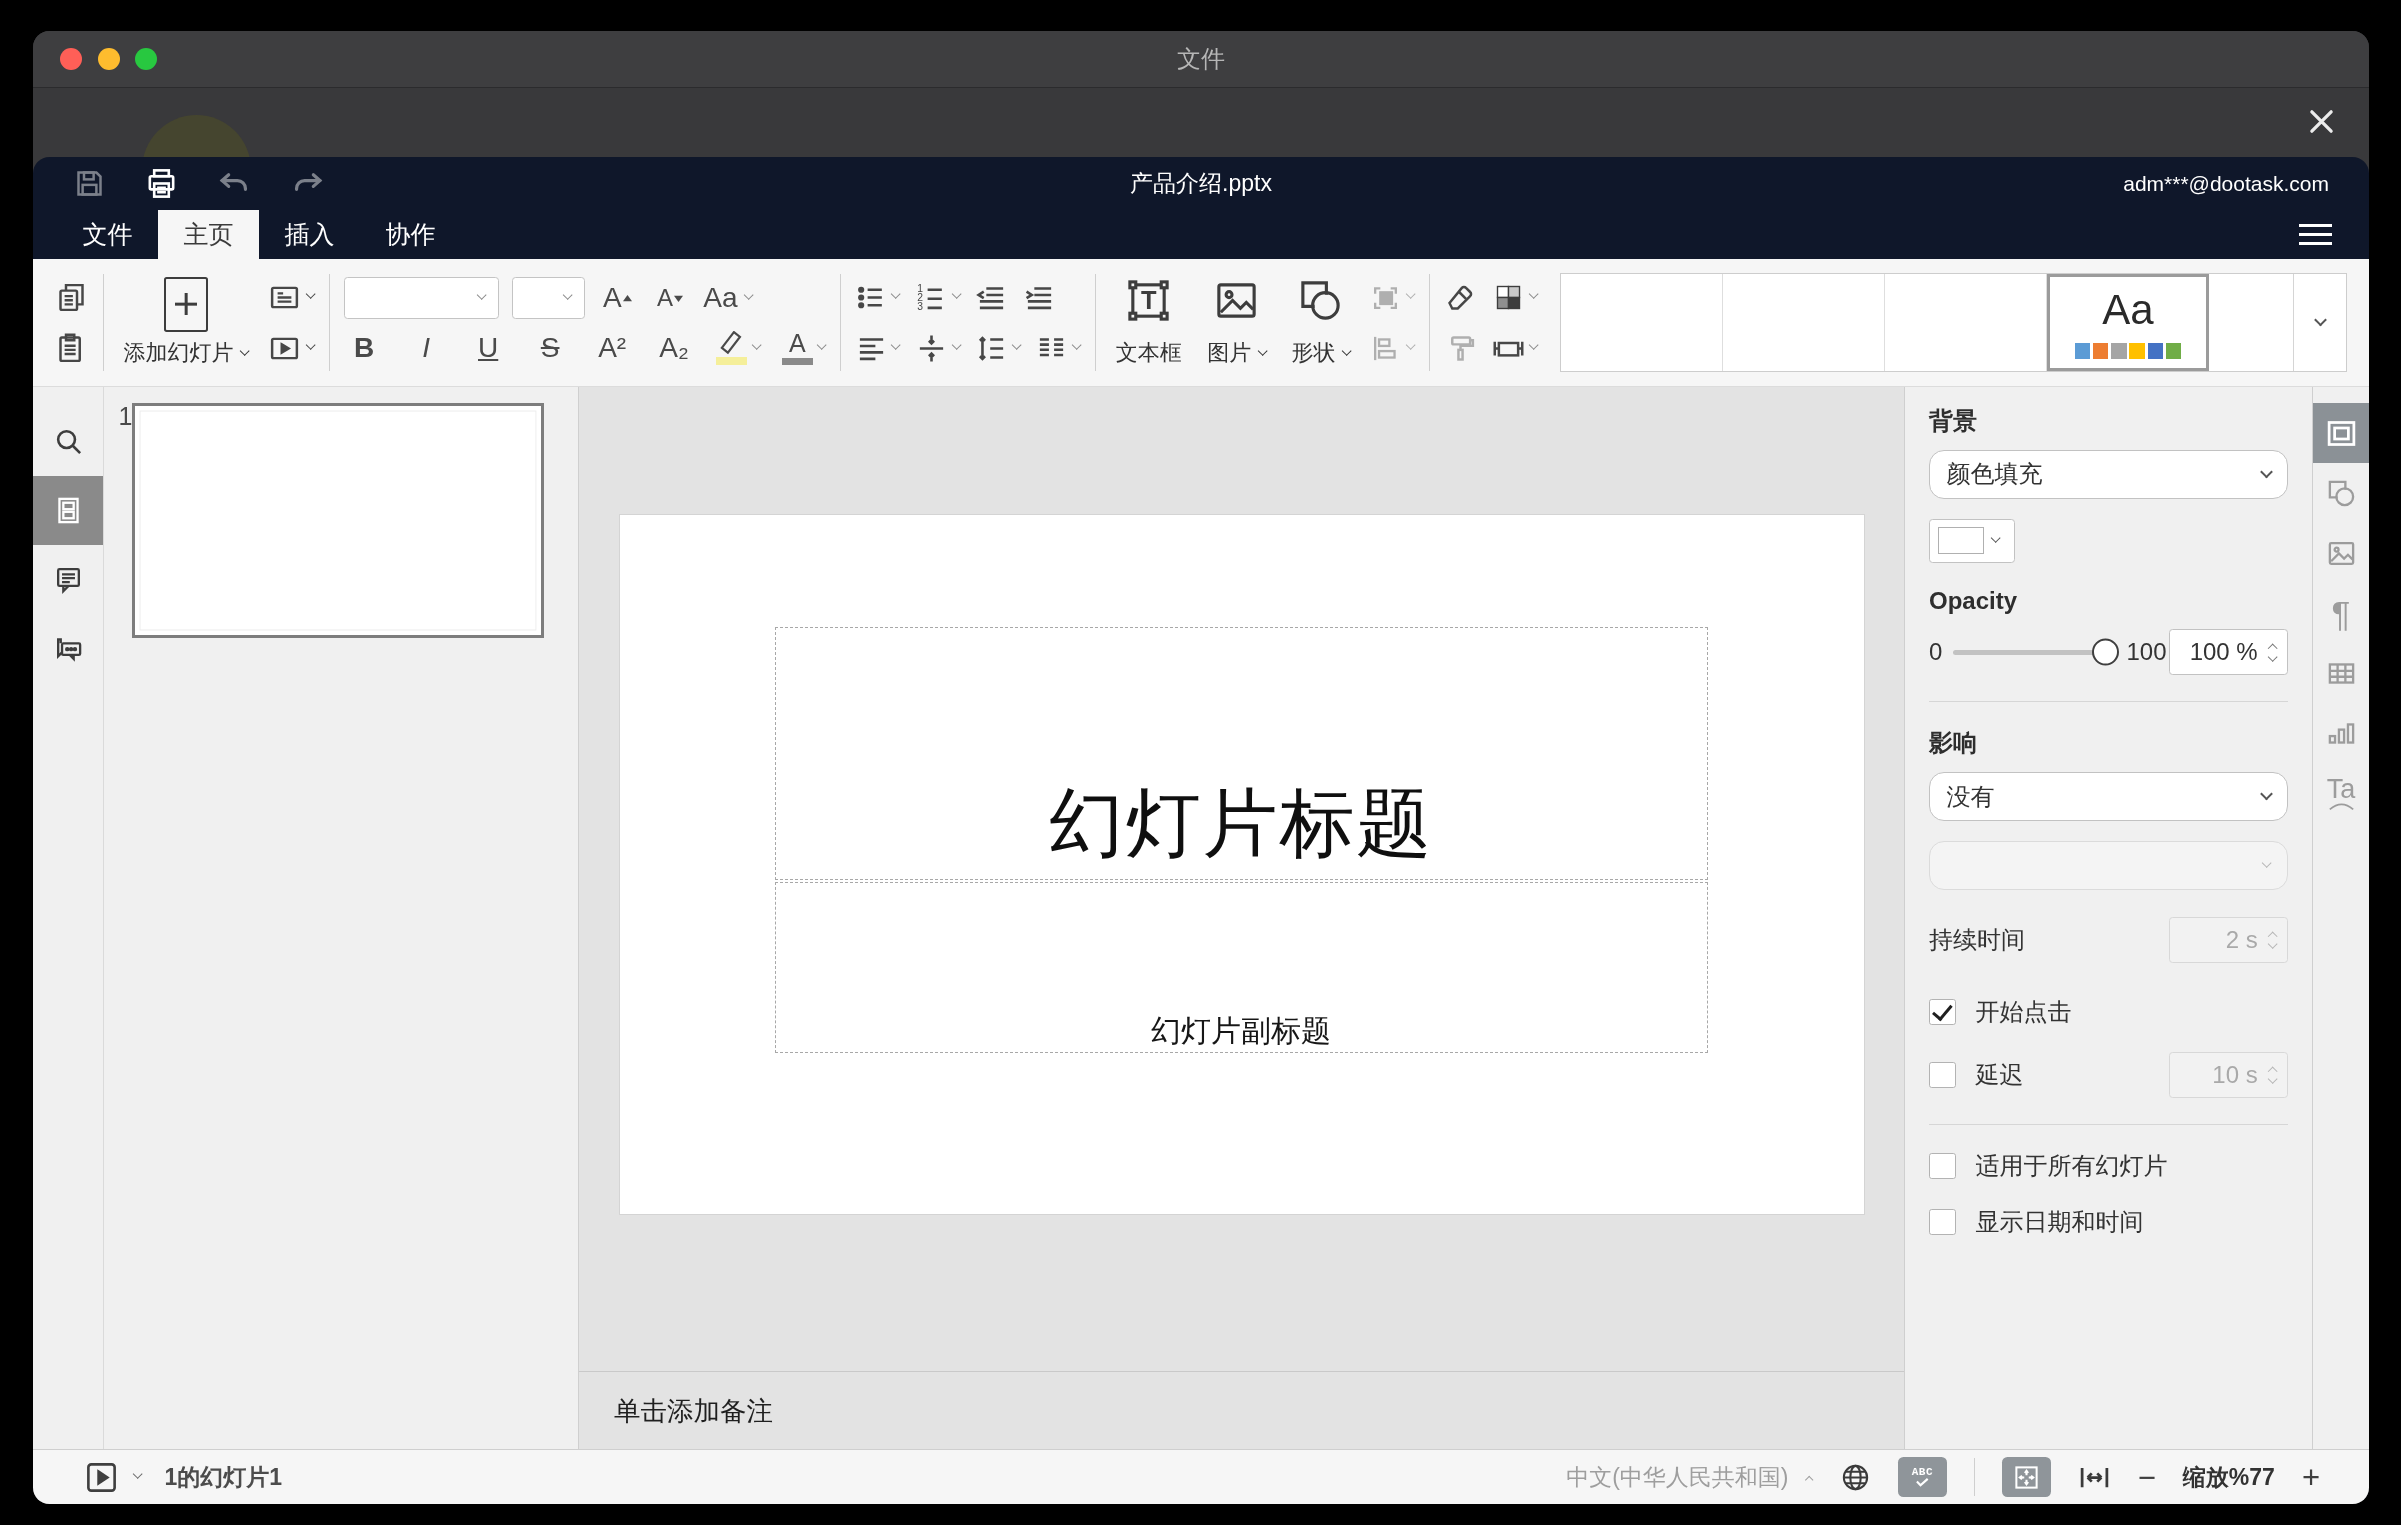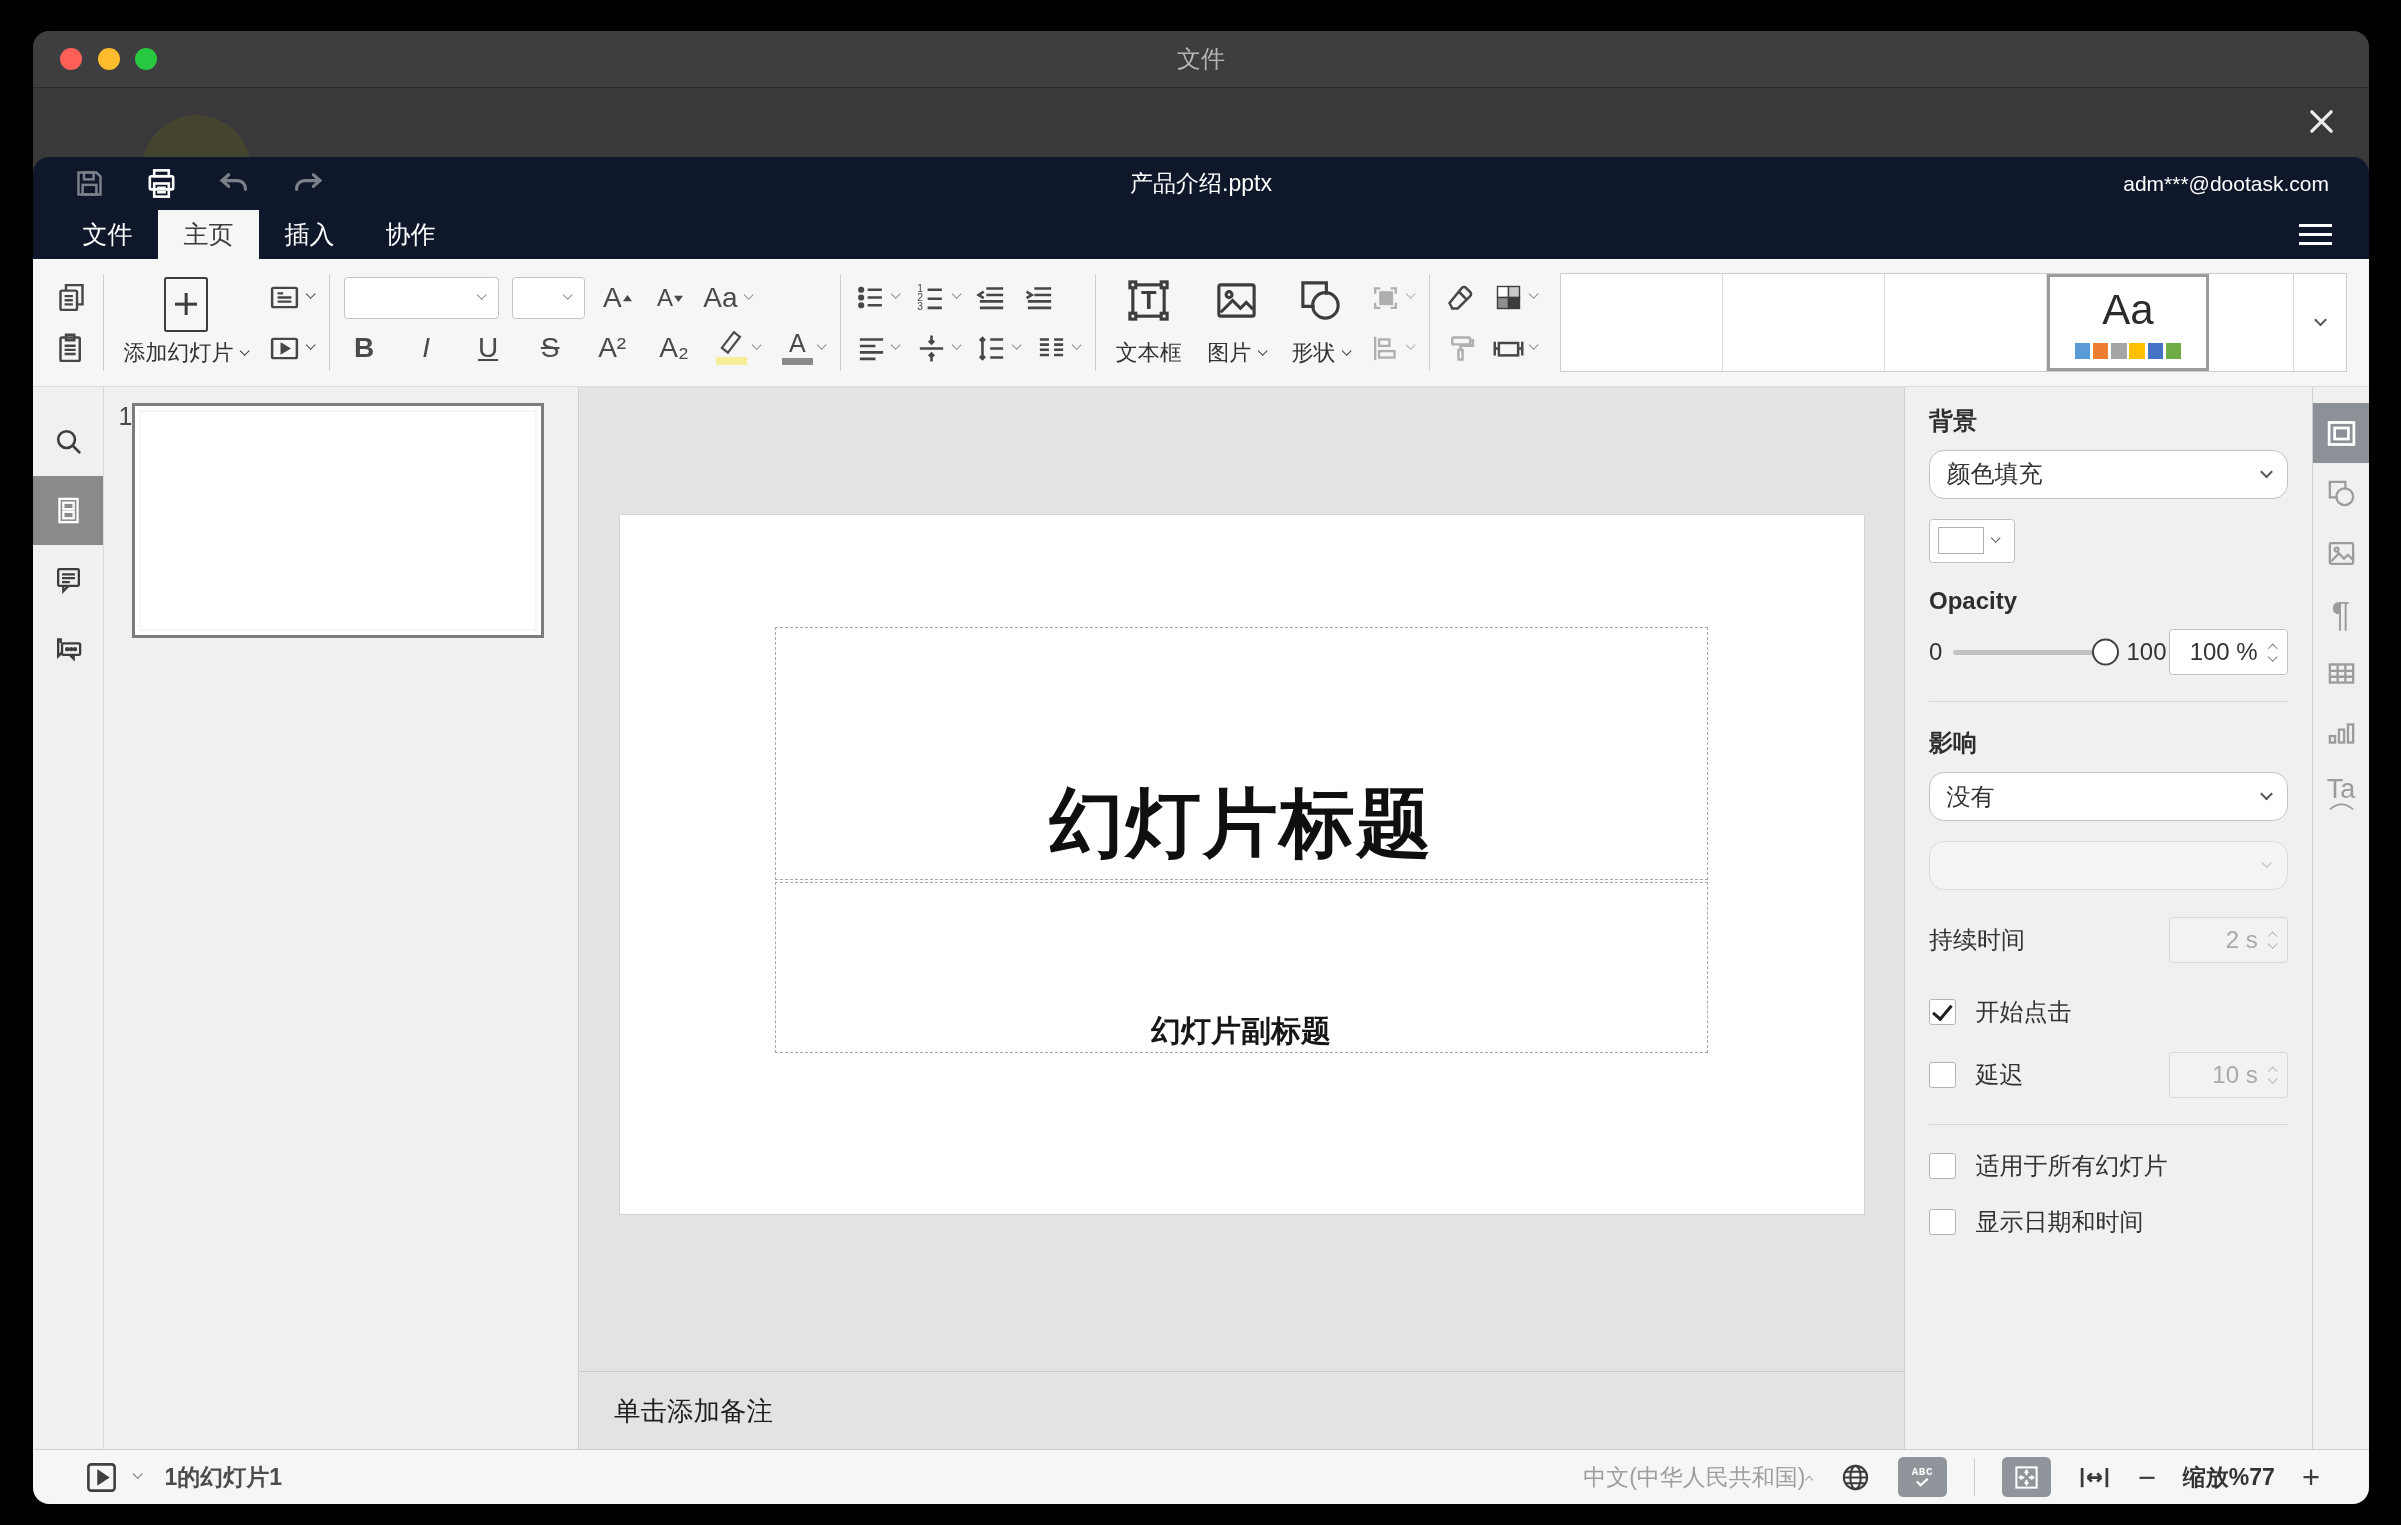--- a/index.html
+++ b/index.html
@@ -69,21 +69,21 @@
   .main { flex:1; display:flex; min-height:0; }
   .left-sidebar { width:71px; background:#f0f0f0; border-right:0.9px solid #dadada; display:flex; flex-direction:column; padding-top:20px; }
   .side-item { height:69px; display:flex; align-items:center; justify-content:center; color:#3d3d3d; }
   .side-item.active { background:#8a8a8a; color:#fff; }
 
   .thumbs { width:475px; background:#f0f0f0; border-right:0.9px solid #cfcfcf; position:relative; }
   .thumb-num { position:absolute; left:14.6px; top:14.6px; font-size:25px; color:#4a4a4a; }
   .thumb { position:absolute; left:28px; top:16.4px; width:412px; height:235px; border:3.6px solid #7d7d7d; background:#fff; box-shadow: inset 0 0 0 4.6px #fff, inset 0 0 0 5.5px #ececec; }
 
   .center-col { flex:1; display:flex; flex-direction:column; background:#e3e3e3; min-width:0; }
-  .canvas { flex:1; position:relative; overflow:hidden;font-weight:bold; }
+  .canvas { flex:1; position:relative; overflow:hidden; }
   .slide { position:absolute; left:50%; transform:translateX(-50%); top:128px; width:1244px; height:699px; background:#fff; box-shadow:0 0 0 0.9px #d2d2d2; }
   .ph { position:absolute; border:1.8px dashed #a8a8a8; display:flex; justify-content:center; }
   .ph-title { left:155px; top:112px; width:933px; height:253px; align-items:flex-end; padding-bottom:3.6px; }
   .ph-title span { font-size:75px; color:#0f0f0f; letter-spacing:1.8px; }
   .ph-sub { left:155px; top:367px; width:933px; height:171px; align-items:flex-end; padding-top:9px; }
   .ph-sub span { font-size:30px; color:#161616; }
   .notes { flex:0 0 78px; border-top:0.9px solid #c9c9c9; background:#e3e3e3; display:flex; align-items:center; padding-left:35px; font-size:26.5px; color:#1f1f1f; }
 
   
   .right-panel { width:408px; background:#f0f0f0; border-left:0.9px solid #cfcfcf; padding:18px 24px 0 24px; font-size:24px; color:#333; overflow:hidden; }
@@ -111,21 +111,21 @@
   .right-strip { width:57px; background:#f0f0f0; border-left:0.9px solid #cfcfcf; display:flex; flex-direction:column; padding-top:16.4px; }
   .strip-item { height:60px; display:flex; align-items:center; justify-content:center; color:#9c9c9c; }
   .strip-item.active { background:#8b9196; color:#fff; }
   .strip-glyph { font-size:35px; line-height:1; }
 
   
   .statusbar { flex:0 0 55px; background:#f6f6f6; border-top:0.9px solid #cfcfcf; display:flex; align-items:center; padding:0 49px 0 51px; }
   .sb-left { display:flex; align-items:center; gap:14.6px; color:#3f3f3f; }
   .sb-ind { font-size:23px; font-weight:bold; color:#4c4c4c; margin-left:9px; }
   .sb-right { margin-left:auto; display:flex; align-items:center; gap:27px; }
-  .sb-lang { font-size:23px; color:#9e9e9e; display:flex; align-items:center; gap:1px; }
+  .sb-lang { font-size:23px; color:#9e9e9e; display:flex; align-items:center; gap:18px; }
   .pill { width:49px; height:40px; background:#8f959a; border-radius:5.5px; color:#fff; display:flex; flex-direction:column; align-items:center; justify-content:center; line-height:1; }
   .pill .abc { font-size:11px; font-weight:bold; letter-spacing:0.5px;font-family:Liberation Mono, monospace; }
   .sb-sep { width:0.9px; height:38px; background:#cfcfcf; }
   .sb-zoom { font-size:23px; font-weight:bold; color:#333; }
   .sb-glyph { font-size:31px; color:#3f3f3f; line-height:1; }
 </style>
 </head>
 <body>
 
 <div class="window">

